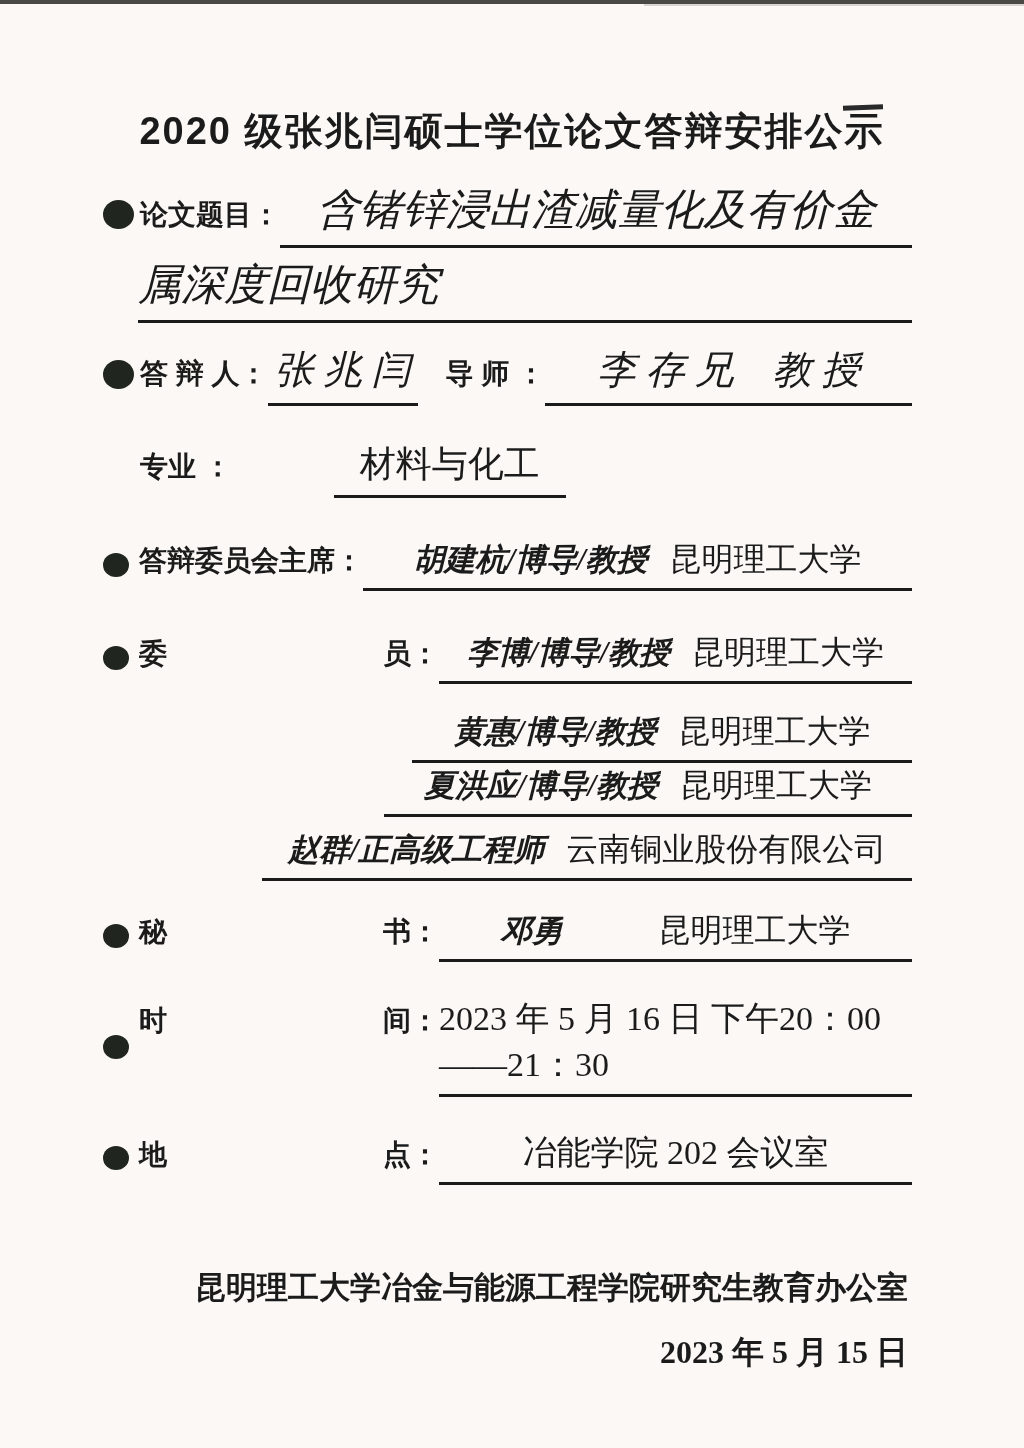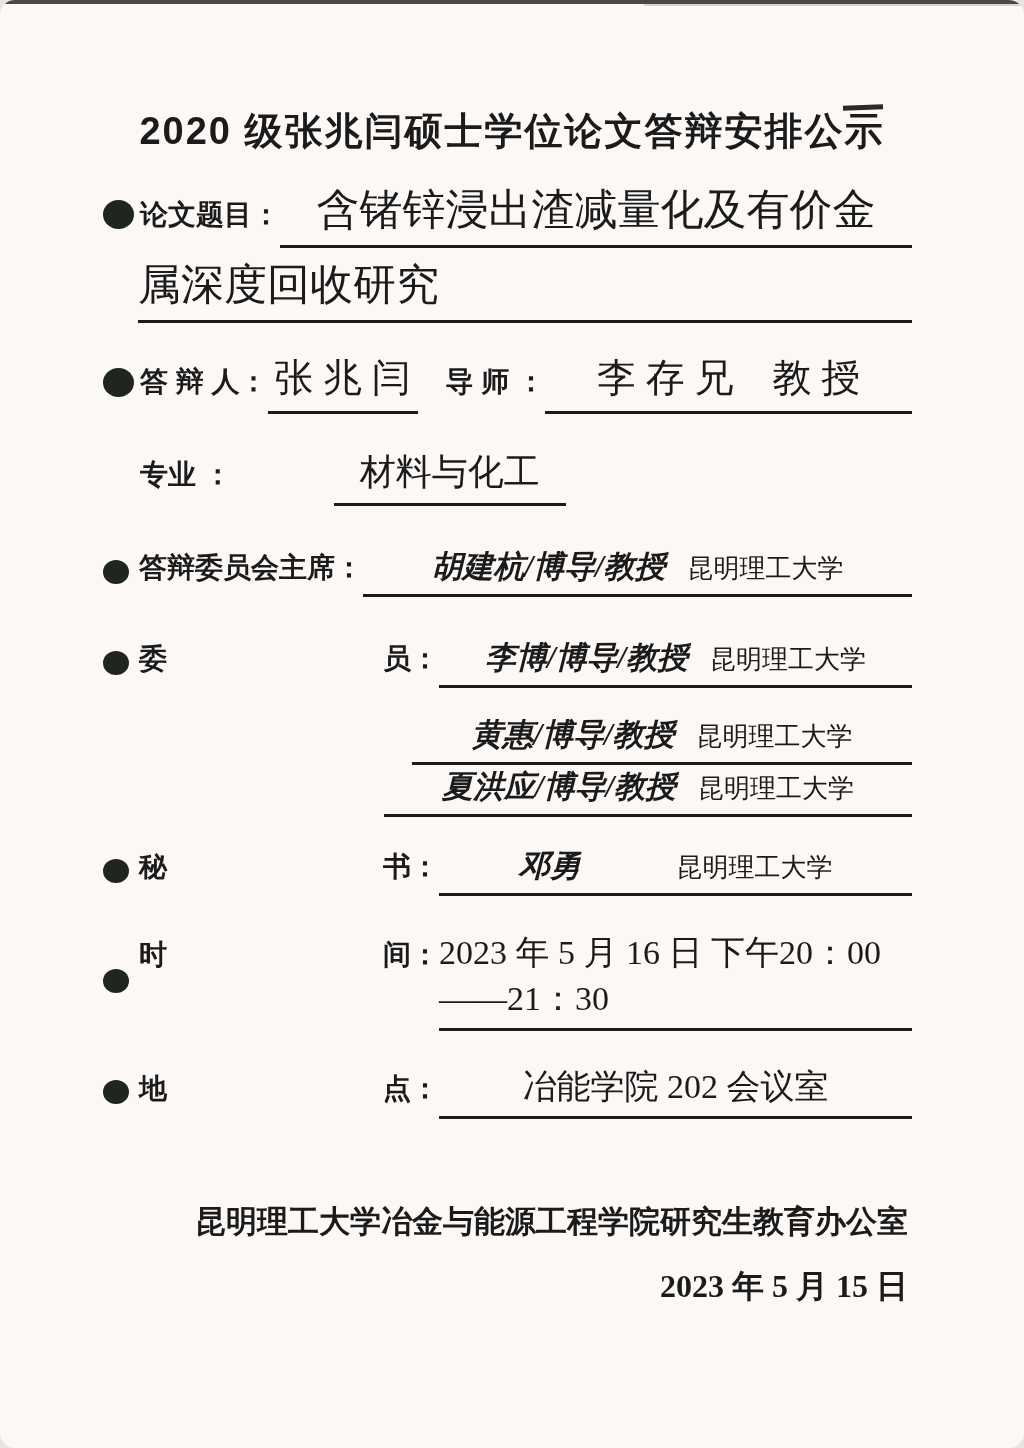--- a/index.html
+++ b/index.html
@@ -5,21 +5,20 @@
   * { margin:0; padding:0; box-sizing:border-box; }
   html,body { background:#e8e6e4; }
   .page {
     position:relative;
     width:1024px; height:1448px;
     margin:0 auto;
     background:#fbf8f6;
     color:#1b1b1b;
     font-family:"Liberation Serif", serif;
     overflow:hidden;
-    border-radius:15px;
   }
   .scan-top-edge {
     position:absolute; top:0; left:0;
     width:100%; height:4px;
     background:#4a4946;
   }
   .scan-top-edge::after{
     content:""; position:absolute; right:0; top:4px;
     width:380px; height:2px; background:#d8d4d0;
   }
@@ -62,34 +61,34 @@
     justify-content:space-between;
     width:300px;
     flex:none;
   }
   .ul {
     border-bottom:3px solid #1b1b1b;
     padding-bottom:6px;
   }
   .grow { flex:1; }
   .center { text-align:center; }
-  .big { font-size:43px; }
+  .big { font-size:43px;font-style:italic; }
   .val { font-size:33px; }
   .sig {
     font-style:italic;
     font-weight:bold;
     font-size:31px;
     white-space:nowrap;
   }
-  .org { font-size:26px; white-space:nowrap; }
+  .org { font-size:32px; white-space:nowrap; }
   .ul-flex { display:flex; align-items:baseline; justify-content:center; gap:22px;text-align:center; }
 
   .r-thesis1 { margin-top:24px; }
   .r-thesis2 { margin-top:8px; margin-left:138px; }
-  .r-defender { margin-top:28px; }
+  .r-defender { margin-top:20px; }
   .r-major { margin-top:34px; margin-left:140px;gap:37px; }
   .r-chair { margin-top:40px; }
   .r-member0 { margin-top:40px; }
   .r-member1 { margin-top:26px; justify-content:flex-end; }
   .r-member2 { margin-top:1px; justify-content:flex-end; }
   .r-member3 { margin-top:11px; justify-content:flex-end; }
   .r-secretary { margin-top:28px; }
   .r-time { margin-top:34px; }
   .r-place { margin-top:33px; }
 
@@ -175,20 +174,26 @@
     </span>
   </div>
 
   <div class="row r-member2">
     <span class="ul w-m2 ul-flex">
       <span class="sig">夏洪应/博导/教授</span>
       <span class="org">昆明理工大学</span>
     </span>
   </div>
 
+  <div class="row r-member3">
+    <span class="ul w-m3 ul-flex">
+      <span class="sig">赵群/正高级工程师</span>
+      <span class="org">云南铜业股份有限公司</span>
+    </span>
+  </div>
 
   <div class="row r-secretary">
     <span class="bullet sm"></span>
     <span class="lbl-pair">
       <span class="lbl">秘</span>
       <span class="lbl">书：</span>
     </span>
     <span class="ul grow ul-flex" style="gap:96px">
       <span class="sig">邓勇</span>
       <span class="org">昆明理工大学</span>

